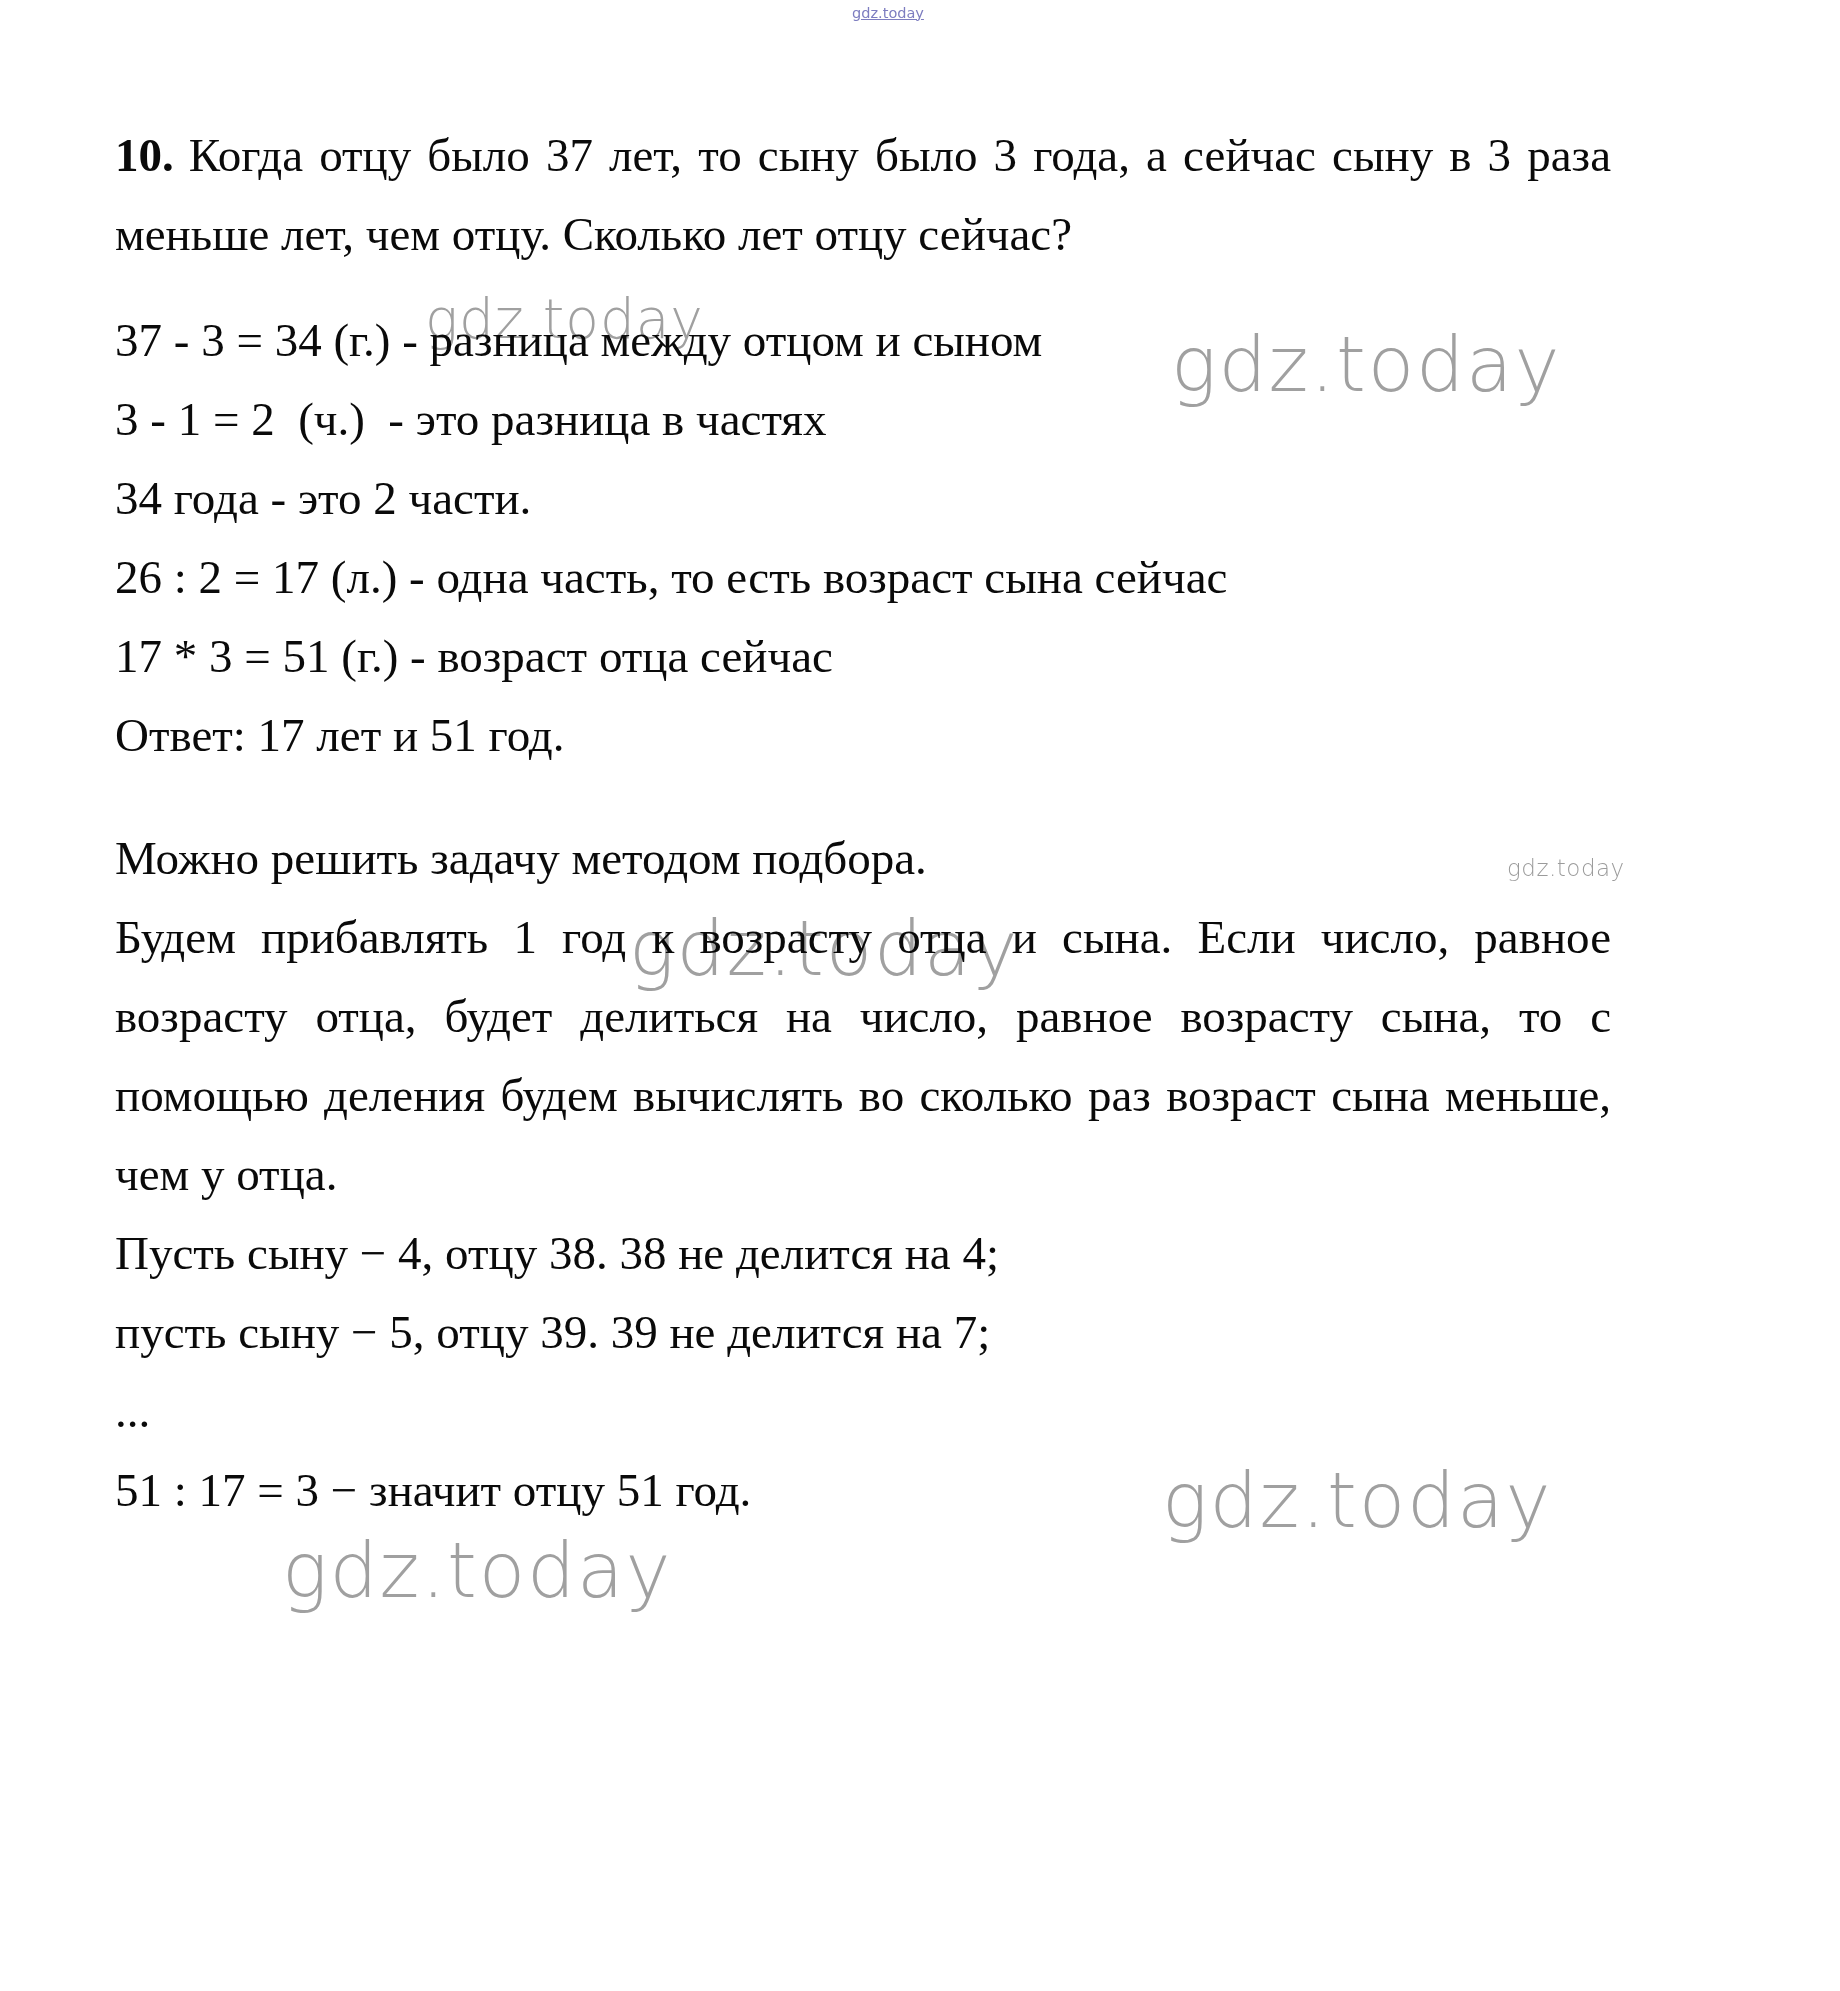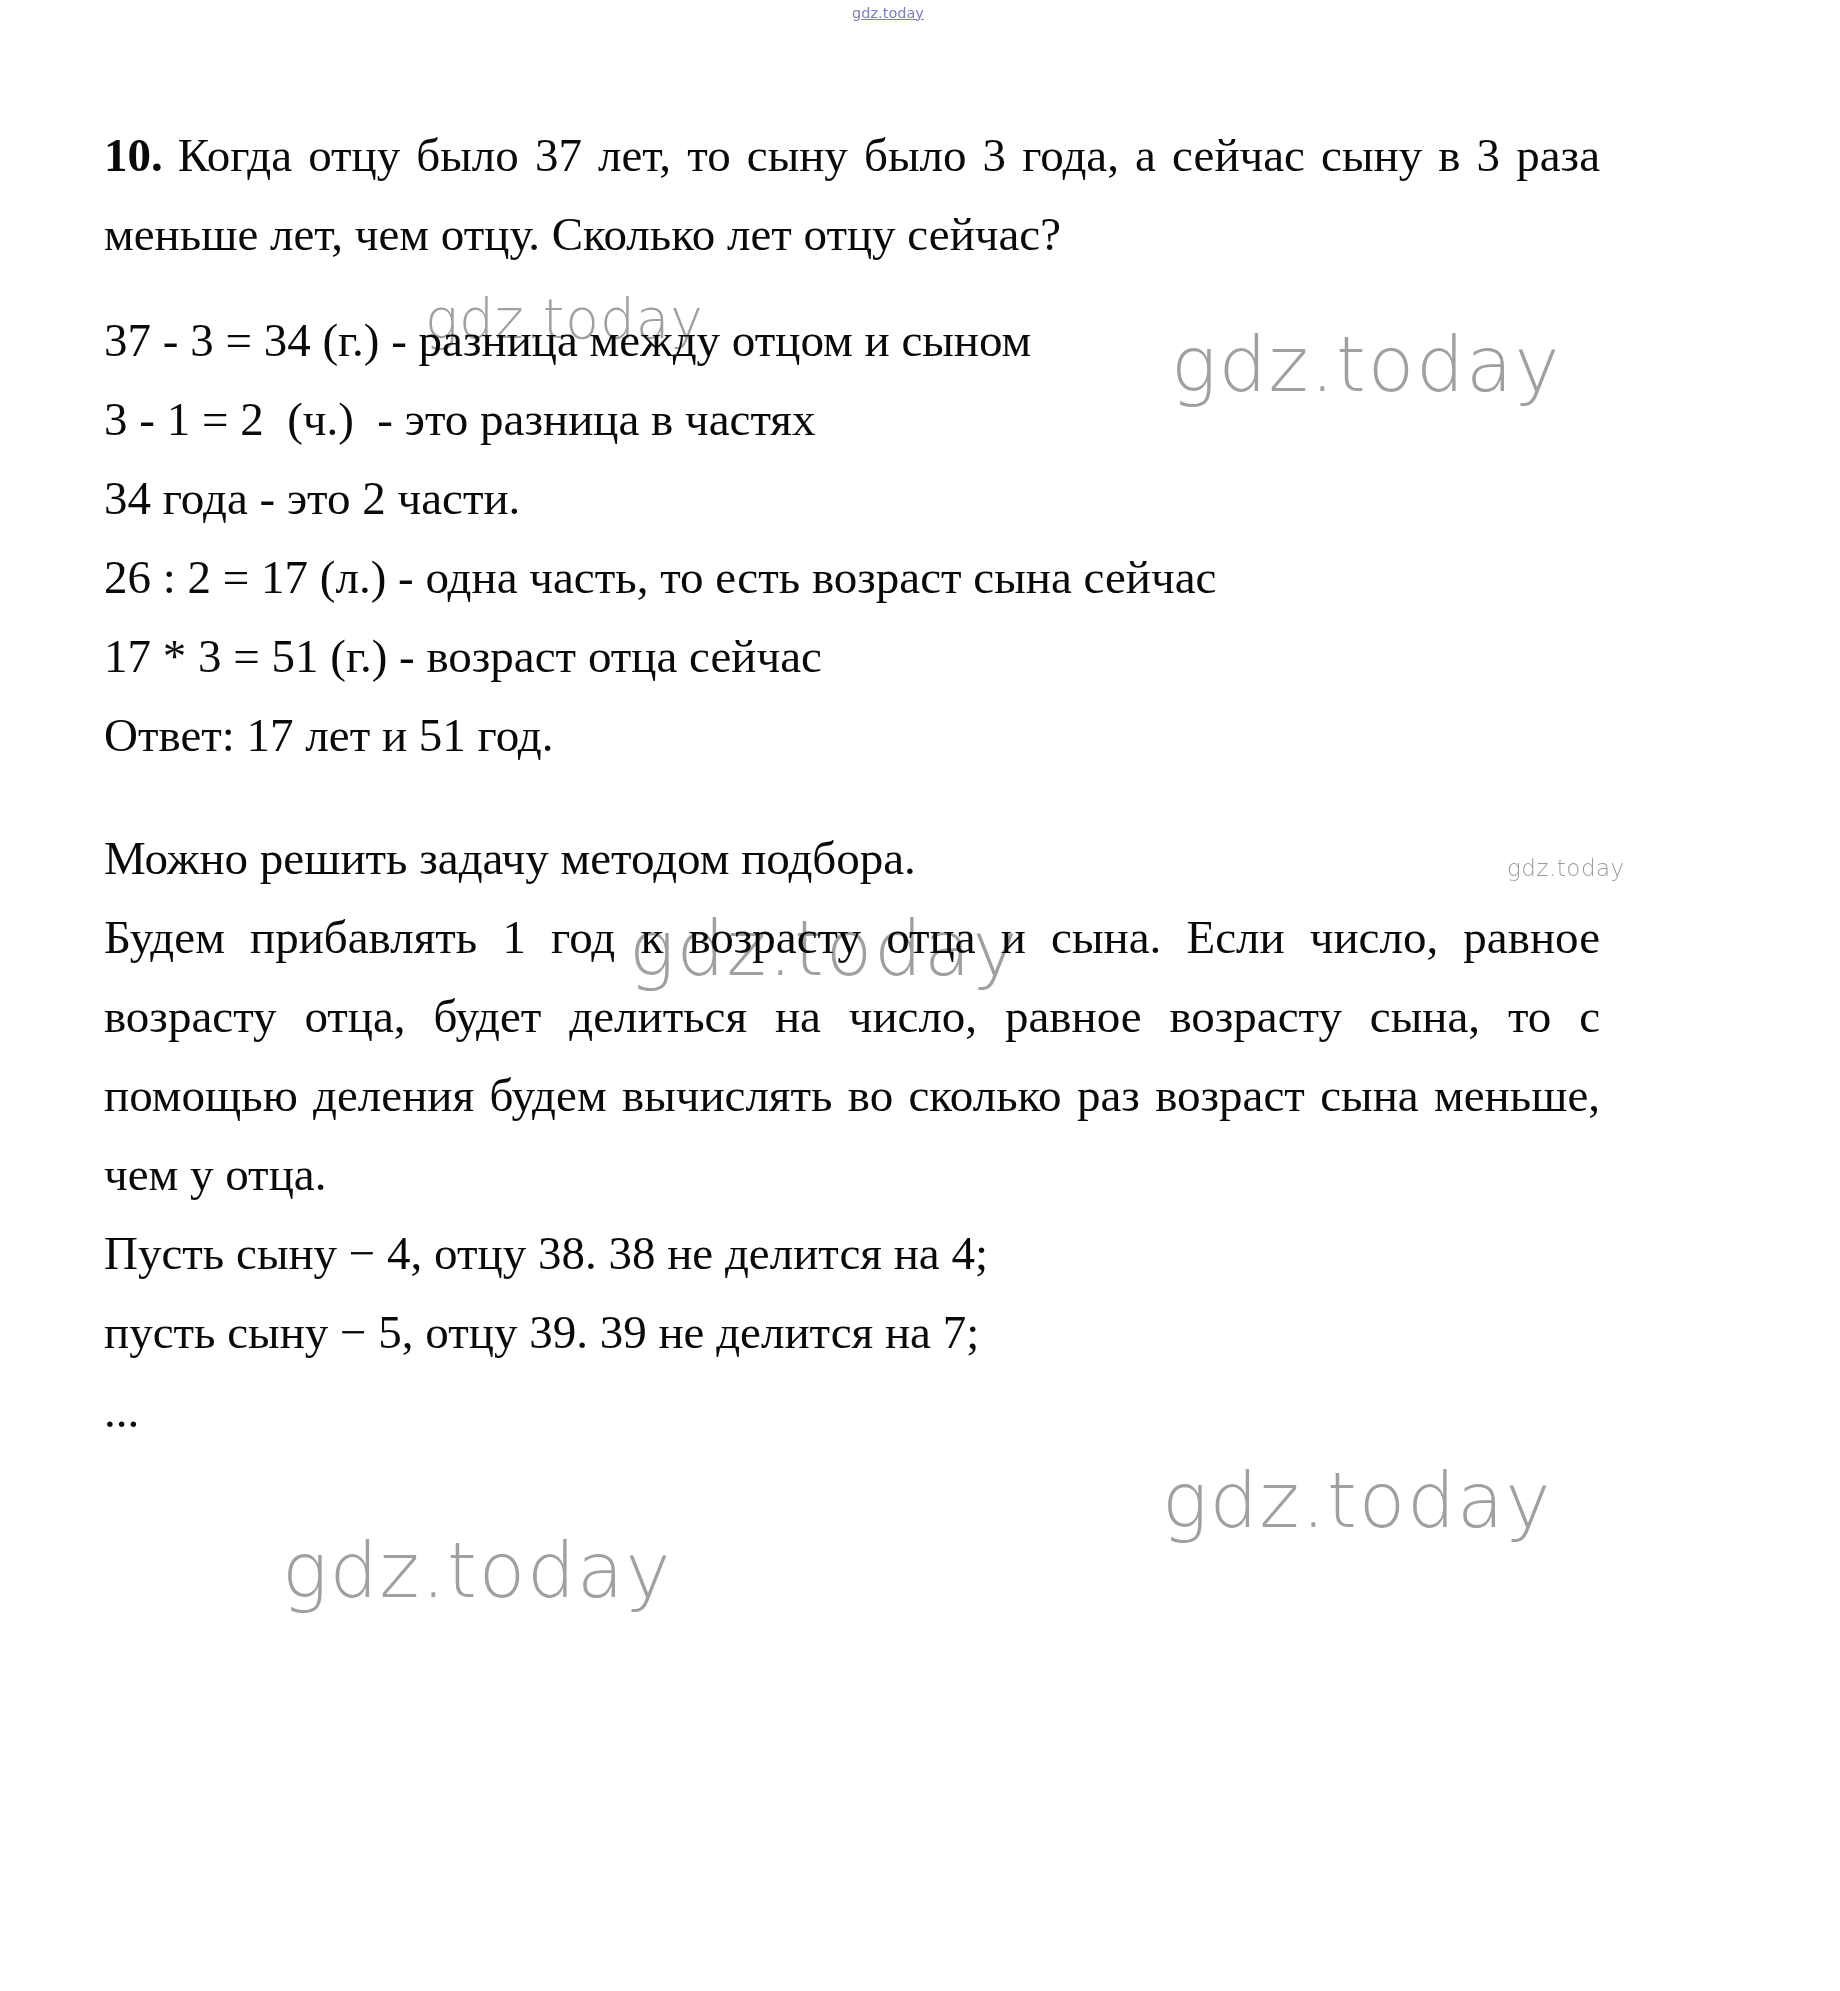--- a/index.html
+++ b/index.html
@@ -11,21 +11,21 @@
     height: 1992px;
     background: #ffffff;
     overflow: hidden;
     font-family: "Liberation Serif", serif;
     color: #0a0a0a;
   }
 
   
   .content {
     position: absolute;
-    left: 104px;
+    left: 115px;
     top: 116px;
     width: 1496px;
     font-size: 47px;
     line-height: 79px;
     z-index: 2;
   }
   .para {
     margin: 0;
     text-align: justify;
     white-space: pre-wrap;
@@ -89,20 +89,21 @@
     <p class="para">34 года - это 2 части.</p>
     <p class="para">26 : 2 = 17 (л.) - одна часть, то есть возраст сына сейчас</p>
     <p class="para">17 * 3 = 51 (г.) - возраст отца сейчас</p>
     <p class="para">Ответ: 17 лет и 51 год.</p>
 
     <p class="para gap-lg">Можно решить задачу методом подбора.</p>
     <p class="para">Будем прибавлять 1 год к возрасту отца и сына. Если число, равное возрасту отца, будет делиться на число, равное возрасту сына, то с помощью деления будем вычислять во сколько раз возраст сына меньше, чем у отца.</p>
     <p class="para">Пусть сыну − 4, отцу 38. 38 не делится на 4;</p>
     <p class="para">пусть сыну − 5, отцу 39. 39 не делится на 7;</p>
     <p class="para">...</p>
+    <p class="para">51 : 17 = 3 − значит отцу 51 год.</p>
 
   </div>
 
   <div class="wm wm-a">gdz.today</div>
   <div class="wm wm-big wm-b">gdz.today</div>
   <div class="wm wm-small">gdz.today</div>
   <div class="wm wm-big wm-c">gdz.today</div>
   <div class="wm wm-big wm-d">gdz.today</div>
   <div class="wm wm-big wm-e">gdz.today</div>
 

